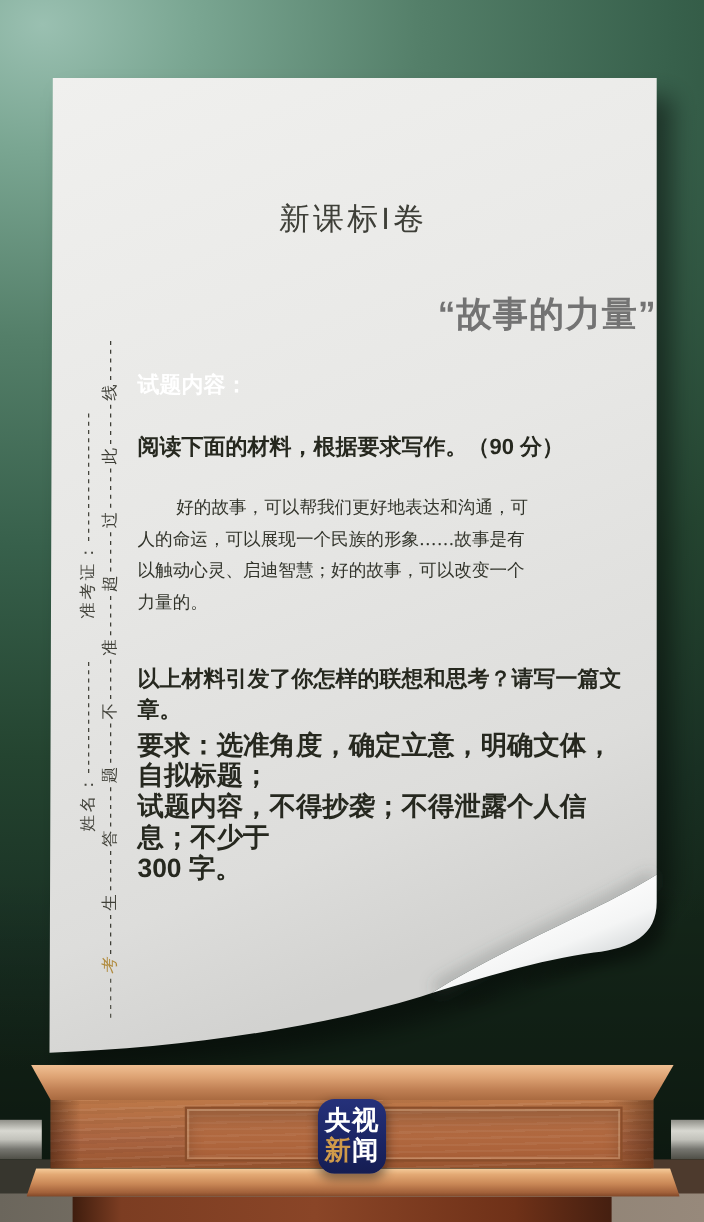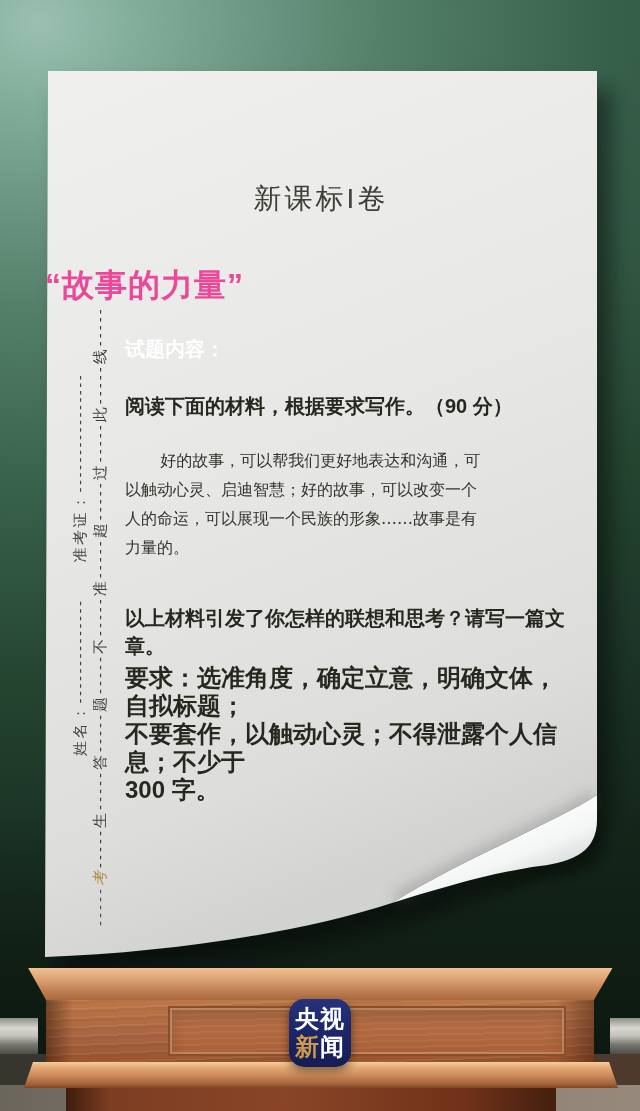--- a/index.html
+++ b/index.html
@@ -22,22 +22,22 @@
   }
   
   .paper-svg{position:absolute;left:0;top:0;}
   
   .paper-box{position:absolute;left:45px;top:68px;width:552px;height:892px;}
   .paper-box .abs{position:absolute;}
   .t-title{top:47px;left:0;width:100%;text-align:center;font-size:45px;font-weight:700;
            letter-spacing:2px;color:#20251d;}
   .t-sub{top:112px;left:0;width:100%;text-align:center;font-size:28px;font-weight:400;
          letter-spacing:3px;color:#3e3f38;}
-  .t-quote{top:196px;left:0;width:100%;text-align:left;font-size:32px;font-weight:700;
-           letter-spacing:1px;color:#ec4899;}
+  .t-quote{top:196px;left:0;width:100%;text-align:right;font-size:32px;font-weight:700;
+           letter-spacing:1px;color:#737373;}
   .t-section{top:268px;left:80px;font-size:20px;font-weight:700;color:#ffffff;}
   .t-instr{top:325px;left:80px;font-size:20px;font-weight:700;color:#26281f;}
   .t-material{top:378px;left:80px;width:452px;font-family:"DejaVu Serif","Liberation Serif",serif;
               font-size:16px;line-height:29px;color:#32342b;}
   .t-material .indented{text-indent:2.2em;}
   .t-prompt{top:536px;left:80px;width:452px;font-size:20px;font-weight:700;
             line-height:28px;color:#26281f;}
   .t-req{top:596px;left:80px;width:452px;font-size:24px;font-weight:700;
          line-height:28px;color:#26281f;}
   
@@ -130,33 +130,33 @@
 
   <div class="paper-box">
 
     <div class="abs t-sub">新课标I卷</div>
     <div class="abs t-quote">“故事的力量”</div>
     <div class="abs t-section">试题内容：</div>
     <div class="abs t-instr">阅读下面的材料，根据要求写作。（90 分）</div>
 
     <div class="abs t-material">
       <div class="indented">好的故事，可以帮我们更好地表达和沟通，可</div>
+      <div>人的命运，可以展现一个民族的形象……故事是有</div>
       <div>以触动心灵、启迪智慧；好的故事，可以改变一个</div>
-      <div>人的命运，可以展现一个民族的形象……故事是有</div>
       <div>力量的。</div>
     </div>
 
     <div class="abs t-prompt">
       <div>以上材料引发了你怎样的联想和思考？请写一篇文</div>
       <div>章。</div>
     </div>
 
     <div class="abs t-req">
       <div>要求：选准角度，确定立意，明确文体，自拟标题；</div>
-      <div>不要套作，以触动心灵；不得泄露个人信息；不少于</div>
+      <div>试题内容，不得抄袭；不得泄露个人信息；不少于</div>
       <div>300 字。</div>
     </div>
 
     <div class="margin-rot margin-seal">
       <span>-----</span><span class="gold">考</span><span class="cjk">-----生-----答-----题-----不-----准-----超-----过-----此-----线-----</span>
     </div>
 
     <div class="margin-rot margin-ids">
       <span>姓名：--------------</span><span class="gap">准考证：----------------</span>
     </div>

